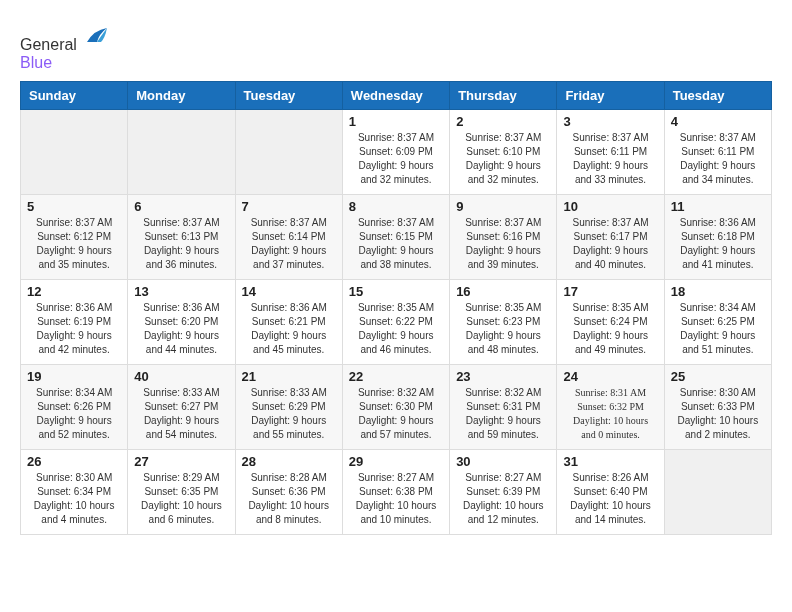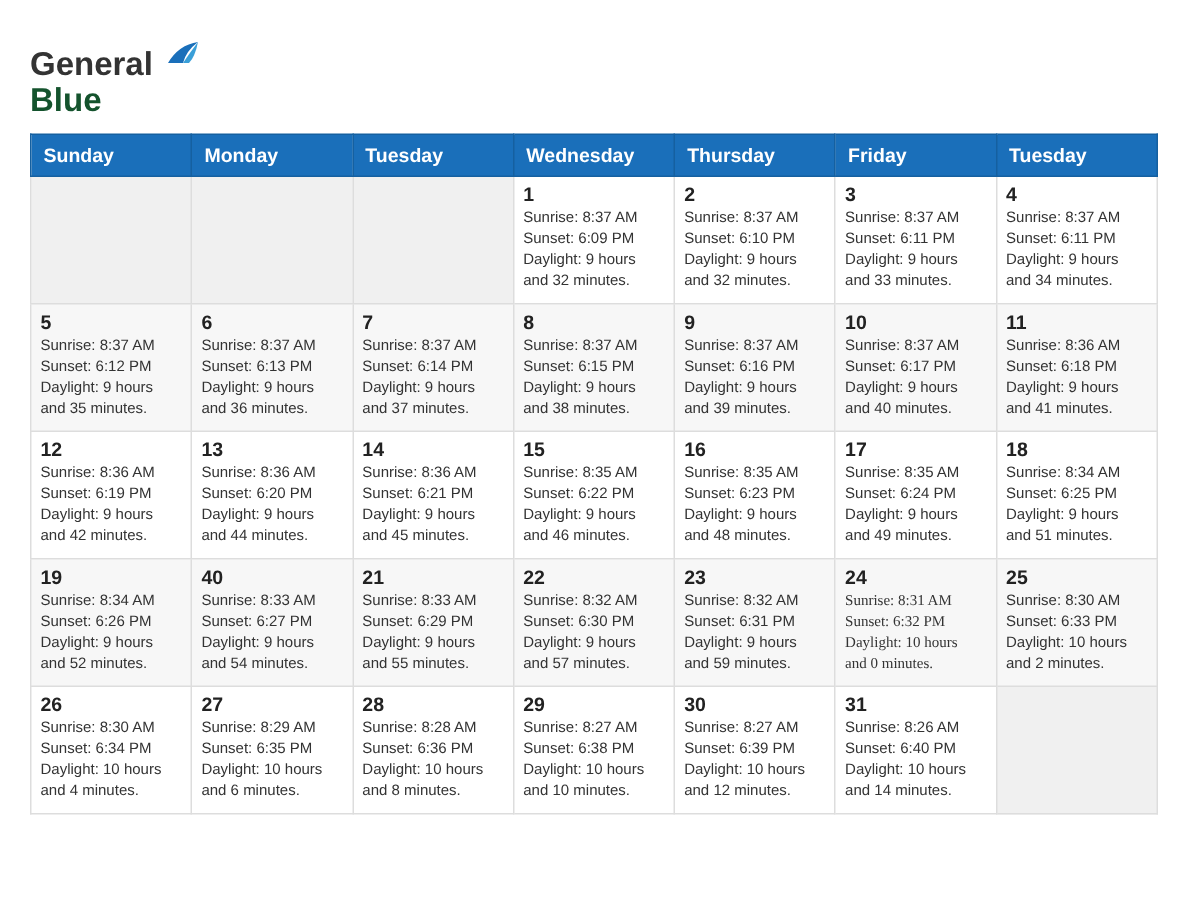--- a/index.html
+++ b/index.html
@@ -14,26 +14,26 @@
       display: flex;
       justify-content: space-between;
       align-items: flex-start;
       margin-bottom: 10px;
     }
     .logo {
       display: flex;
       align-items: center;
     }
     .logo-text {
-      font-size: 22px;
-      font-weight: bold;
+      font-size: 16px;
+      font-weight: normal;
       line-height: 1.1;
     }
     .logo-text .general { color: #333; }
-    .logo-text .blue { color: #14532d; }
+    .logo-text .blue { color: #8b5cf6; }
     .logo-icon {
       width: 30px;
       height: 30px;
       margin-left: 2px;
     }
     .title-block {
       text-align: right;
     }
     .month-title {
       font-size: 32px;
@@ -74,20 +74,21 @@
     .day-number {
       font-size: 13px;
       font-weight: bold;
       margin-bottom: 2px;
       color: #222;
     }
     .day-info {
       font-size: 10px;
       color: #333;
       line-height: 1.4;
+      text-align: center;
     }
     .empty-cell {
       background: #f0f0f0 !important;
     }
     .week-row td { height: 85px; }
   </style>
 </head>
 <body>
 
 <div class="header">

